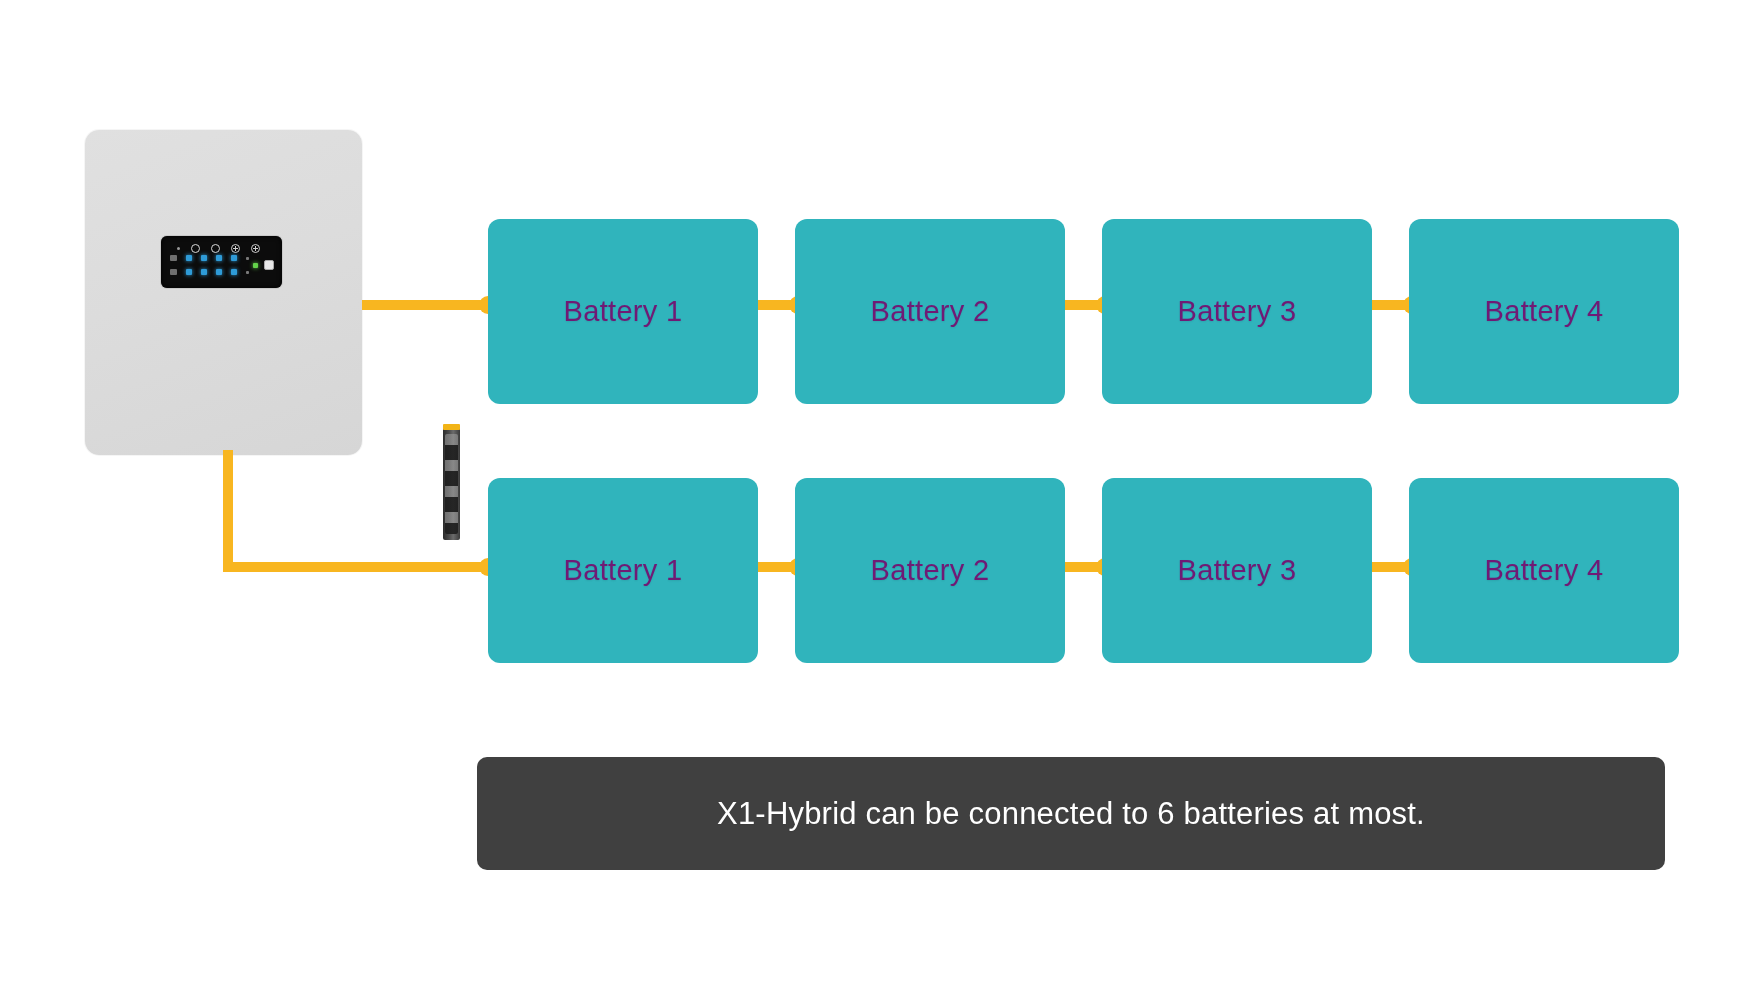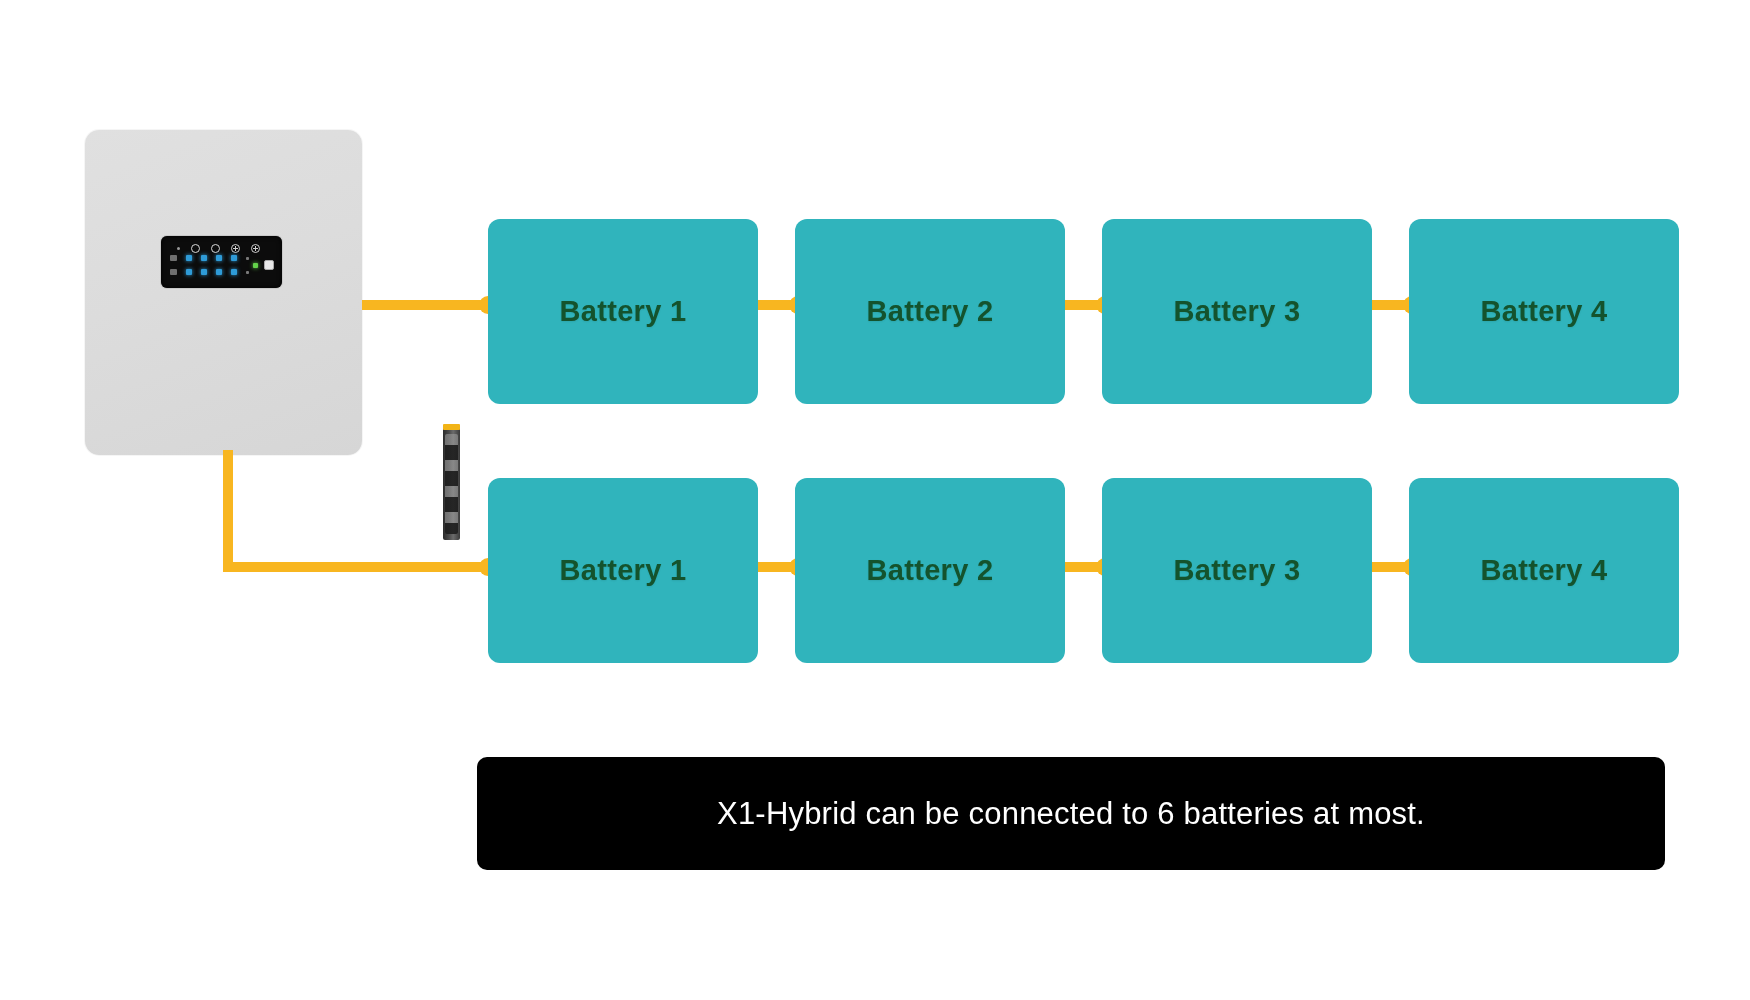--- a/index.html
+++ b/index.html
@@ -166,36 +166,36 @@
   
   .battery {
     position: absolute;
     background: #30b4bc;
     border-radius: 12px;
     display: flex;
     align-items: center;
     justify-content: center;
   }
   .battery .blabel {
-    color: #14532d;
+    color: #701a75;
     font-family: "Liberation Sans", sans-serif;
     font-size: 29px;
-    font-weight: 700;
+    font-weight: 400;
     letter-spacing: 0.3px;
     text-shadow: 0 1px 2px rgba(0,0,0,0.08);
   }
 
   
   .caption {
     position: absolute;
     left: 477px;
     top: 757px;
     width: 1188px;
     height: 113px;
-    background: #000000;
+    background: #404040;
     border-radius: 10px;
     display: flex;
     flex-direction: column;
     align-items: center;
     justify-content: center;
   }
   .caption .cline {
     color: #ffffff;
     font-family: "Liberation Sans", sans-serif;
     font-size: 31px;

